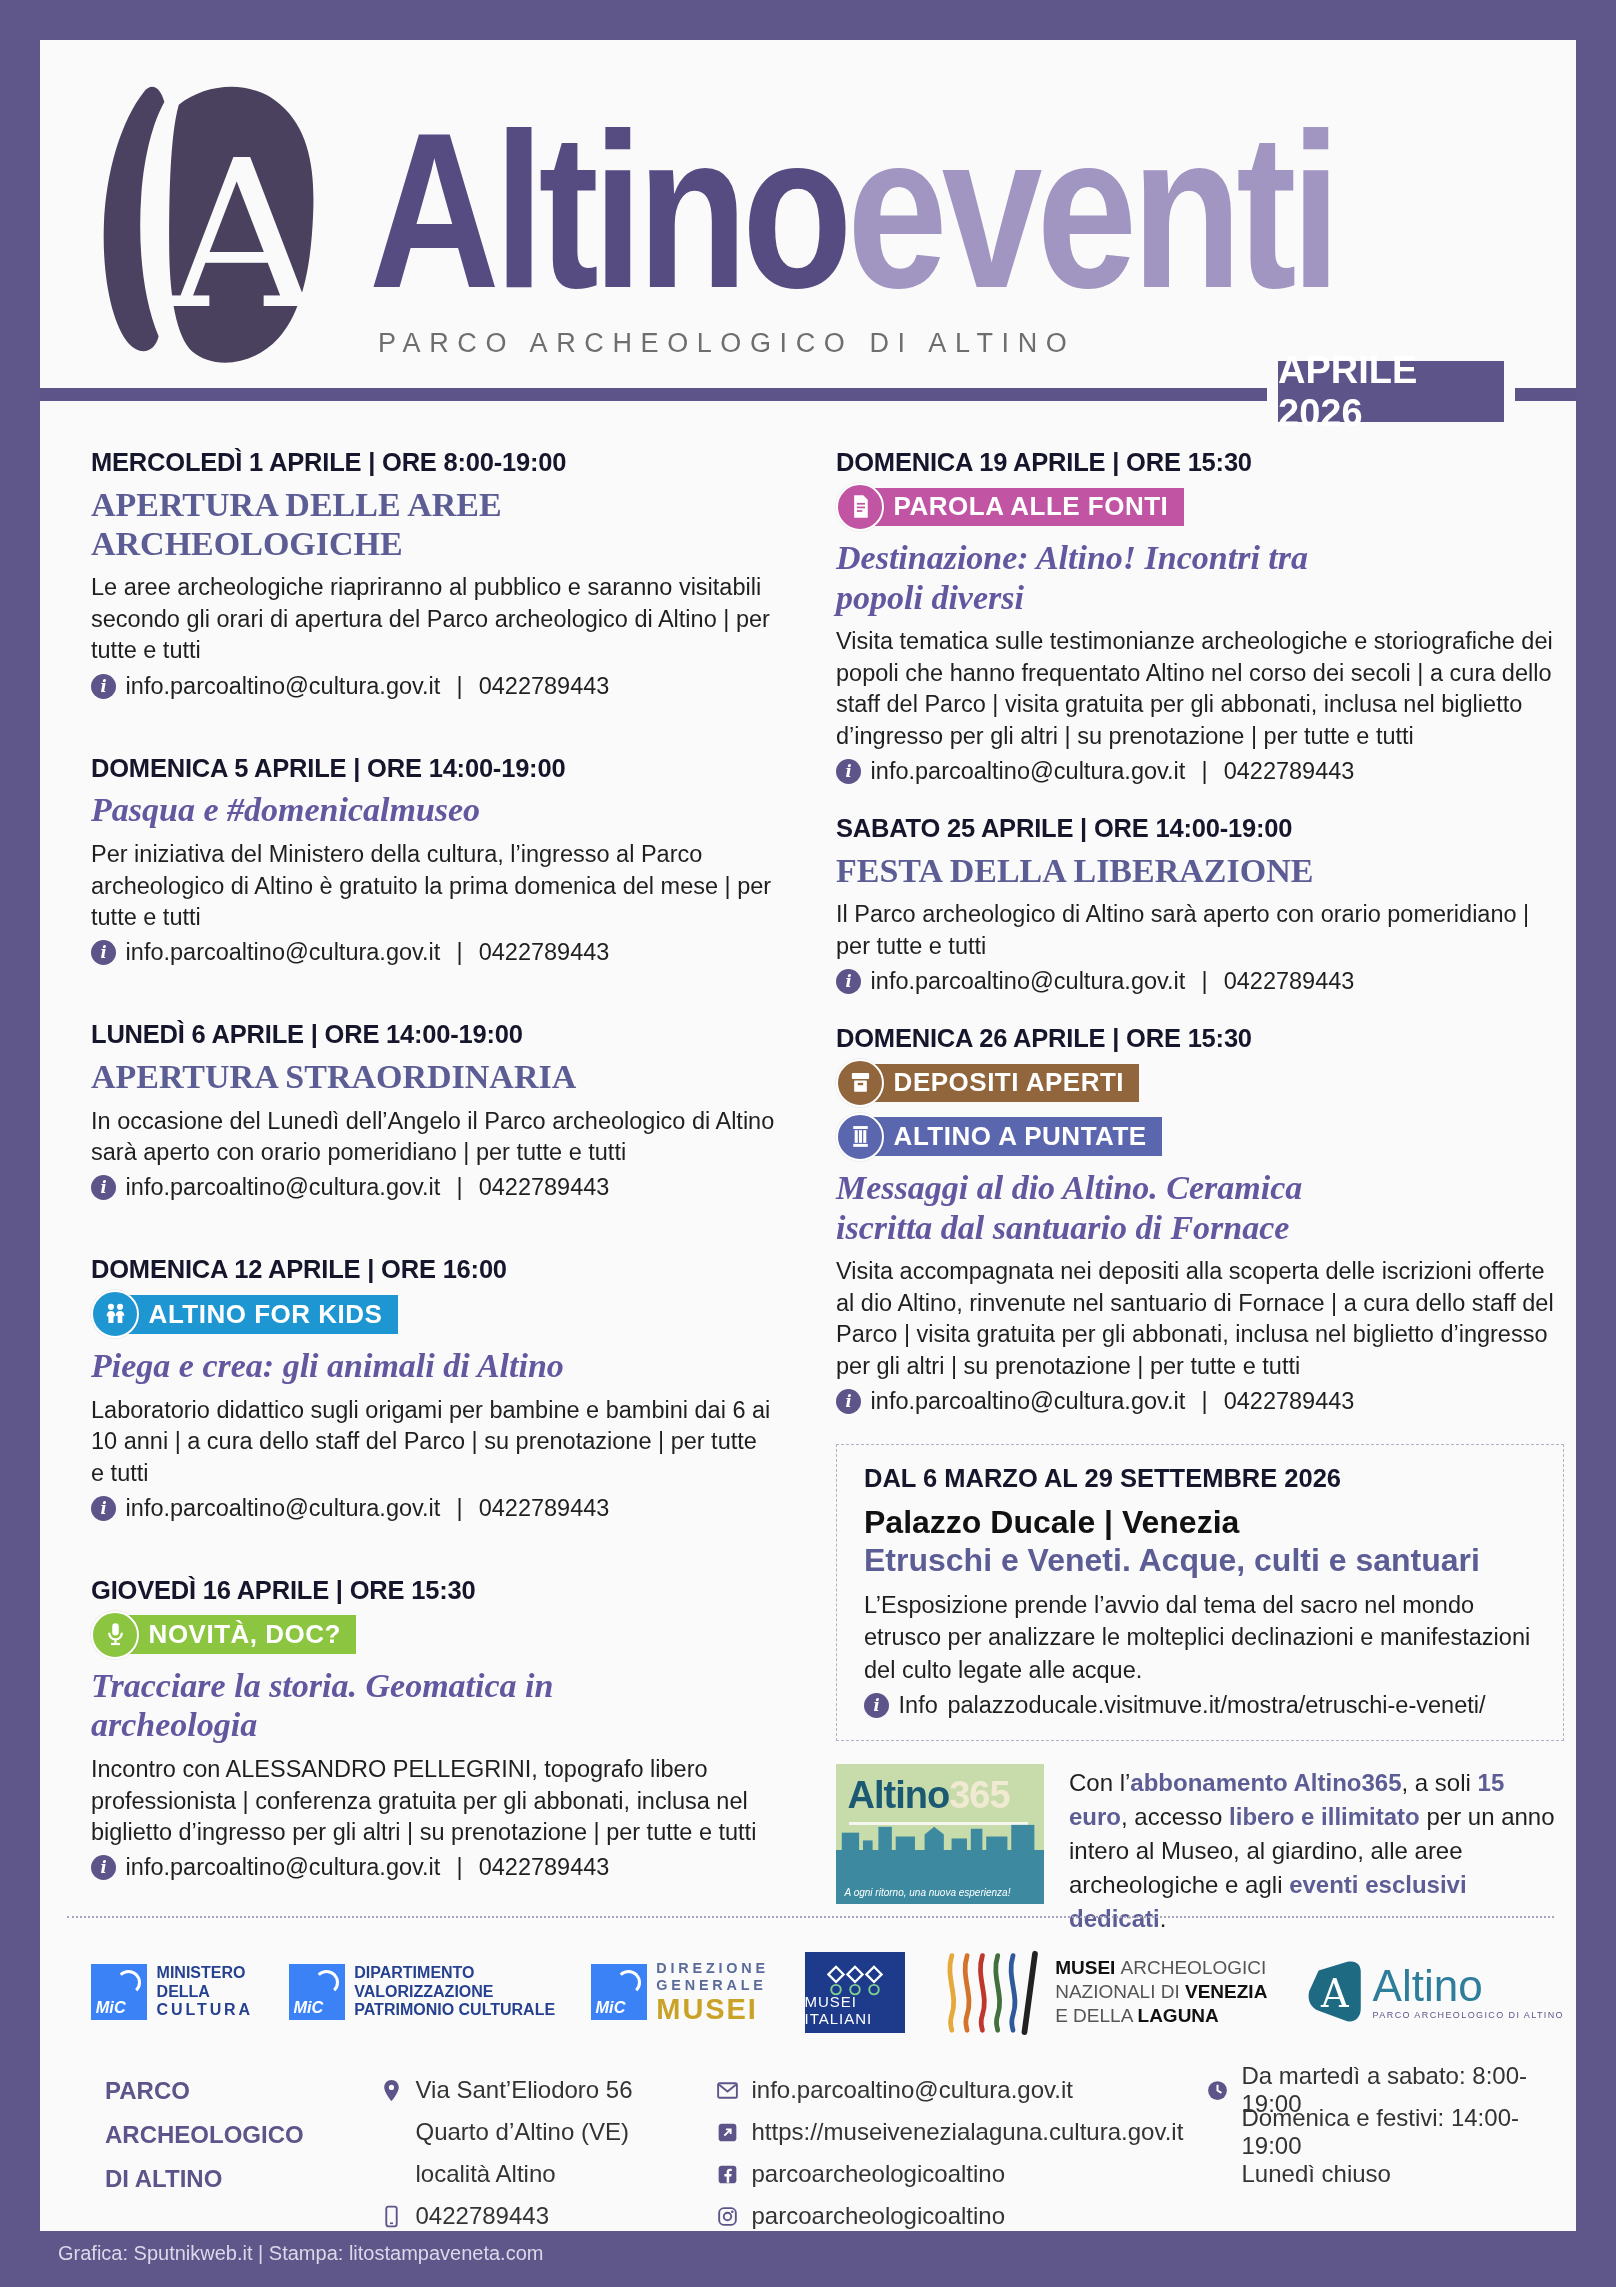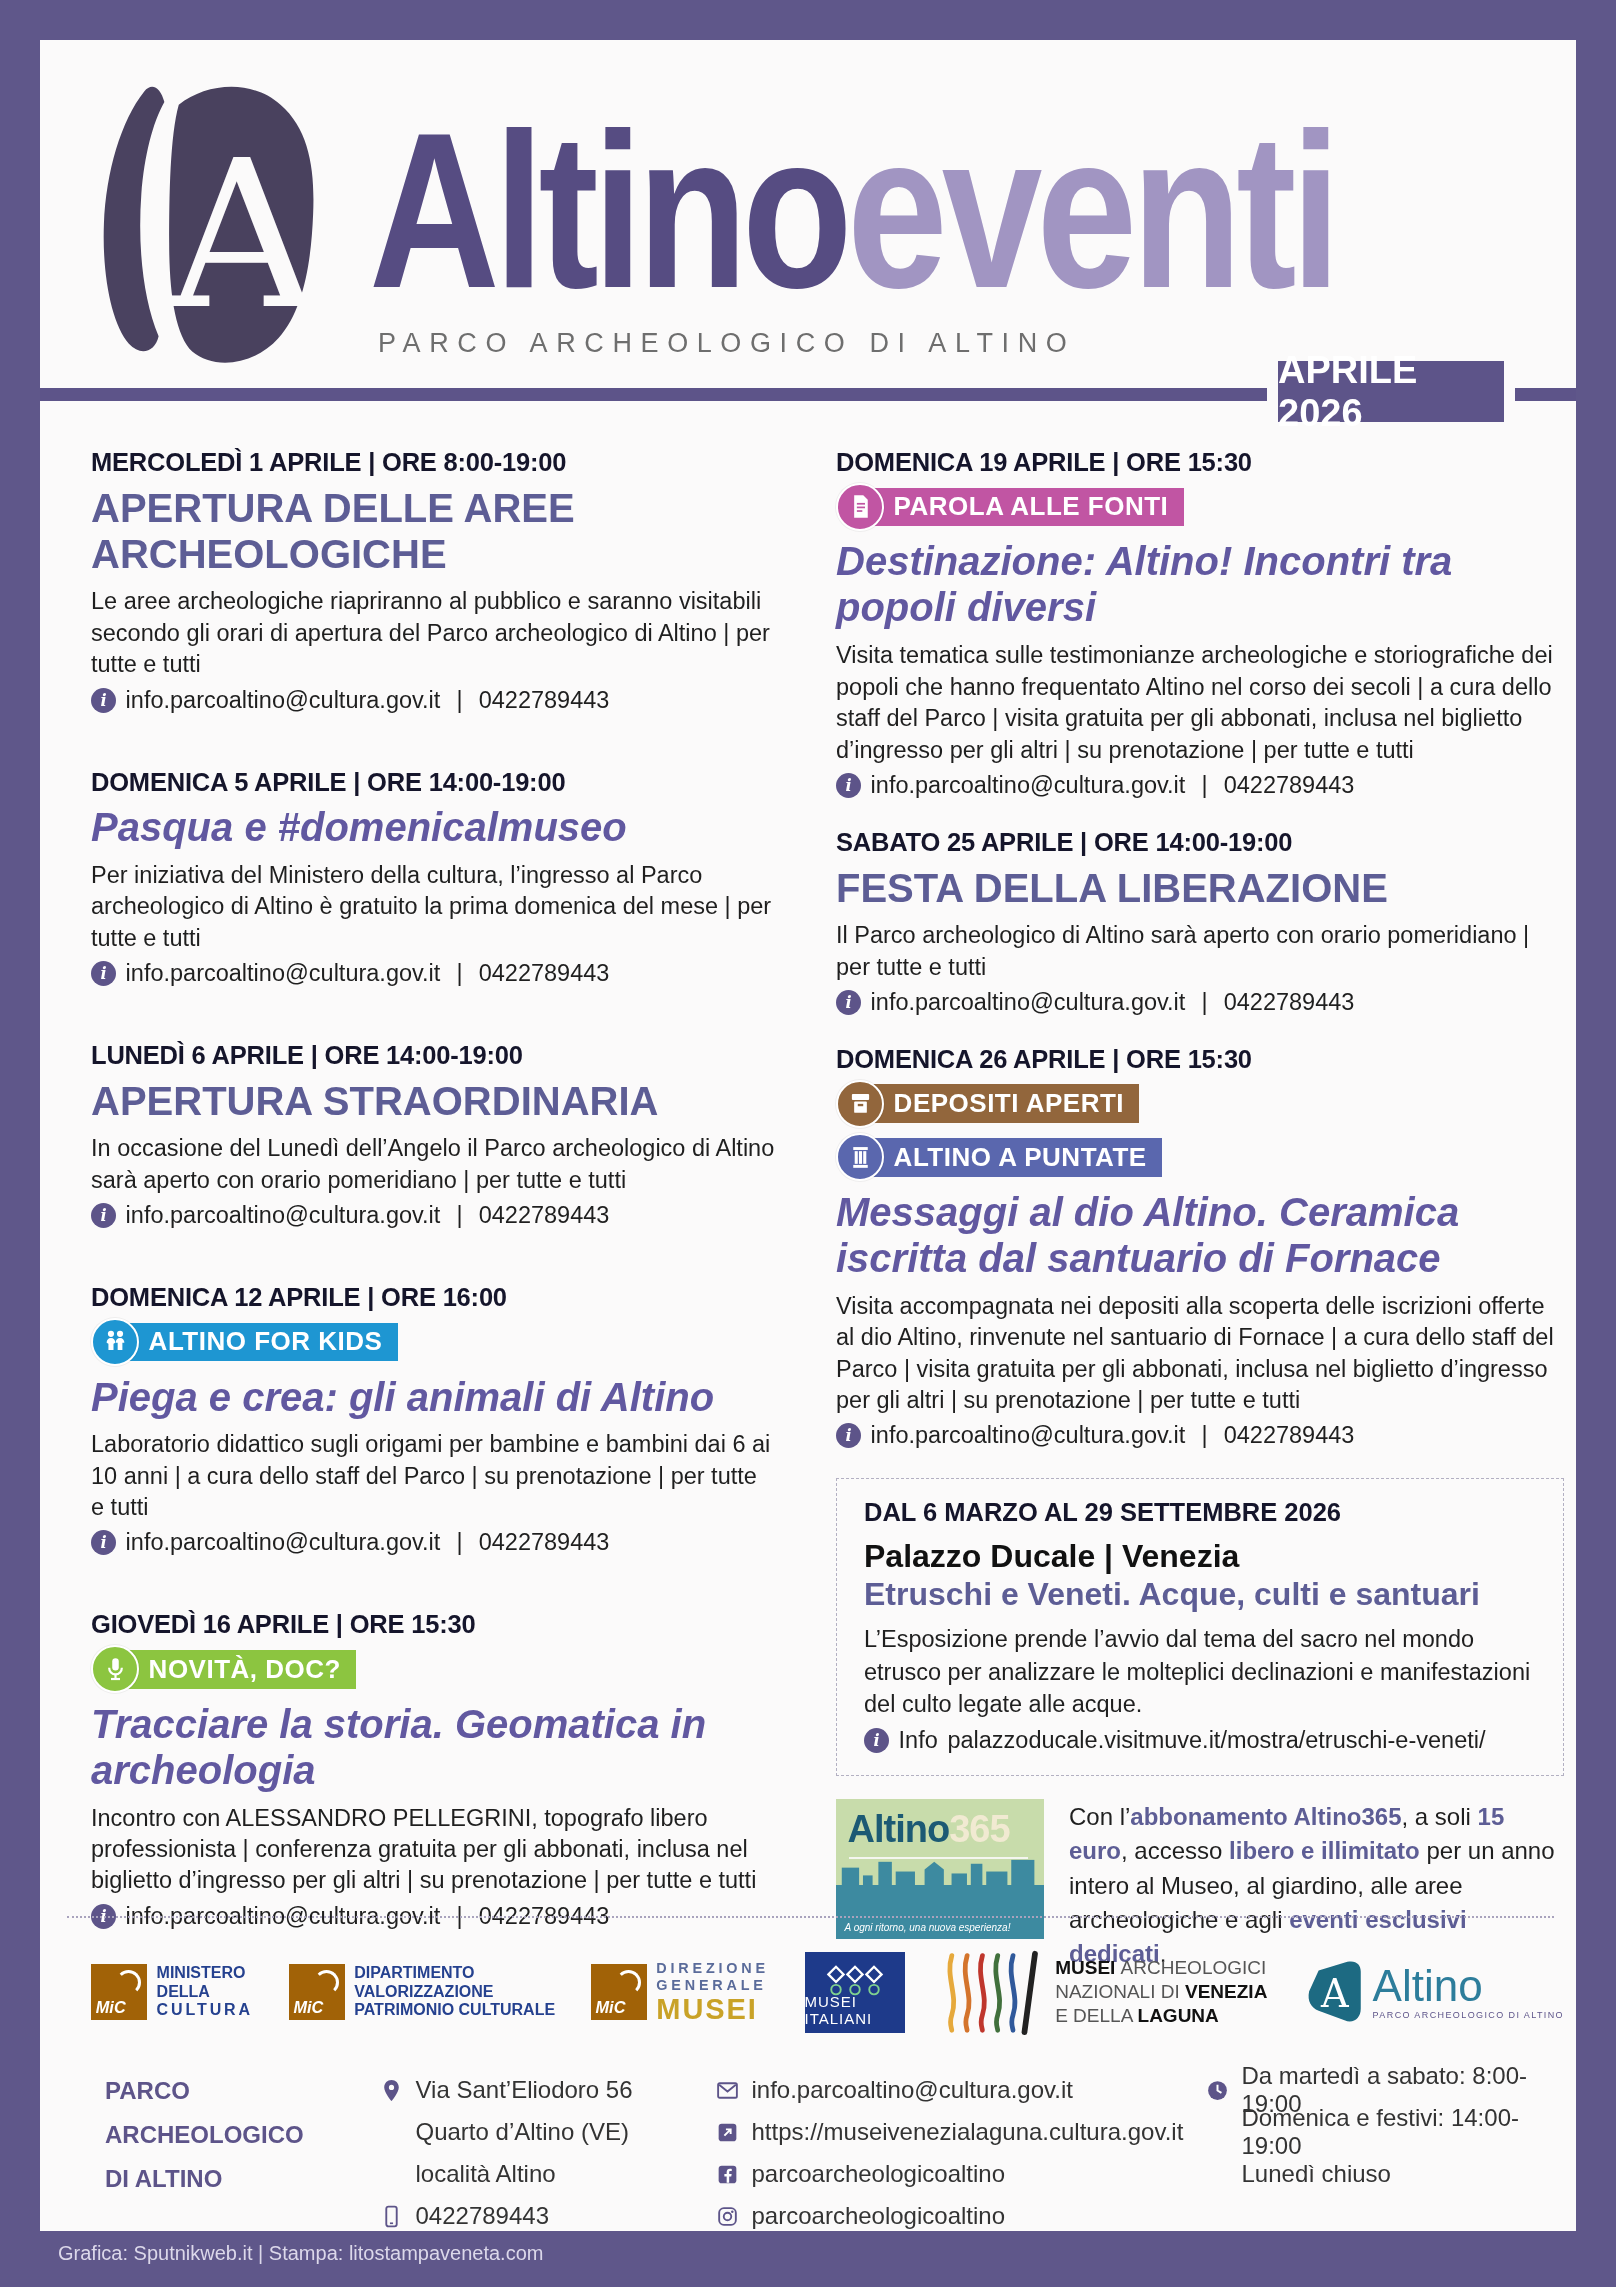--- a/index.html
+++ b/index.html
@@ -23,21 +23,21 @@
                  display:flex; align-items:center; justify-content:center;
                  border-left:11.5px solid #fbfafa; border-right:11.5px solid #fbfafa; }
 
   
   .cols { position:absolute; left:51px; top:408px; width:1473px; display:flex; gap:60px; }
   .col-left  { width:685px; flex:none; }
   .col-right { flex:1; }
   .event { margin-bottom:29px; }
   .col-left .event { margin-bottom:54px; }
   .ev-date { font-size:25.5px; font-weight:bold; color:#15152b; letter-spacing:-0.2px; margin-bottom:5.8px; }
-  .ev-title { white-space:pre-line; margin:7.7px 0 9.6px; line-height:1.15; font-size:40px; font-weight:bold; }
+  .ev-title { white-space:pre-line; margin:7.7px 0 9.6px; line-height:1.15; font-size:34px; font-weight:bold;font-family:Liberation Serif, serif; }
   .ev-title.caps { color:#5d5d95; }
   .ev-title.ital { color:#6158a0; font-style:italic; }
   .ev-body { font-size:23.5px; line-height:1.34; color:#1f1f1f; }
   .ev-contact { margin-top:5.8px; font-size:23.5px; color:#1f1f1f; display:flex; align-items:center; gap:9.6px; }
   .iico { width:25px; height:25px; border-radius:50%; background:#5d5489; color:#fff; flex:none;
           font-family:"DejaVu Serif", serif; font-style:italic; font-weight:bold; font-size:16.3px;
           display:inline-flex; align-items:center; justify-content:center; }
   .badge-row { margin:5.8px 0; }
   .badge { display:inline-flex; align-items:center; }
   .badge-circle { width:48px; height:48px; border-radius:50%; background:var(--c); flex:none;
@@ -66,21 +66,21 @@
   .p365-sky { position:absolute; left:0; bottom:50px; width:100%; height:33px; }
   .p365-tag { position:absolute; left:8.6px; bottom:5.8px; font-size:10px; font-style:italic; color:#fff; }
   .promo-text { font-size:24px; line-height:1.42; color:#1f1f1f; padding-top:1.9px; }
   .promo-text .pb { color:#5d5d95; font-weight:bold; }
 
   
   .dotline { position:absolute; left:27px; top:1876px; width:1487px; border-top:2.9px dotted #a9a3bd; }
   .logos { position:absolute; left:51px; top:1906px; width:1473px; height:92px;
            display:flex; align-items:center; justify-content:space-between; }
   .lg { display:flex; align-items:center; gap:9.6px; }
-  .mic-sq { width:56px; height:56px; background:#a16207; flex:none; position:relative;text-align:right; }
+  .mic-sq { width:56px; height:56px; background:#3b82f6; flex:none; position:relative;text-align:right; }
   .mic-sq .arc { position:absolute; right:5.8px; top:5.8px; width:25px; height:25px;
                  border:3.8px solid #fff; border-radius:50%; border-left-color:transparent; border-bottom-color:transparent; }
   .mic-sq .mk { position:absolute; left:4.8px; bottom:2.9px; color:#fff; font-weight:bold; font-size:16.3px; font-style:italic; }
   .mic-txt { color:#25418f; font-size:16px; font-weight:bold; line-height:1.15; }
   .dg-small { color:#5a6b9a; font-size:14.4px; letter-spacing:3.8px; font-weight:bold; line-height:1.2; }
   .dg-musei { color:#c9a227; font-size:29px; font-weight:bold; letter-spacing:1.9px; line-height:1.05; }
   .mi-sq { width:100px; height:81px; background:#1e3a8a; position:relative; display:flex; flex-direction:column;
            align-items:center; justify-content:flex-end; padding-bottom:5.8px; }
   .mi-sq svg { position:absolute; top:11.5px; left:50%; transform:translateX(-50%); }
   .mi-label { color:#fff; font-size:15px; letter-spacing:1px; }

